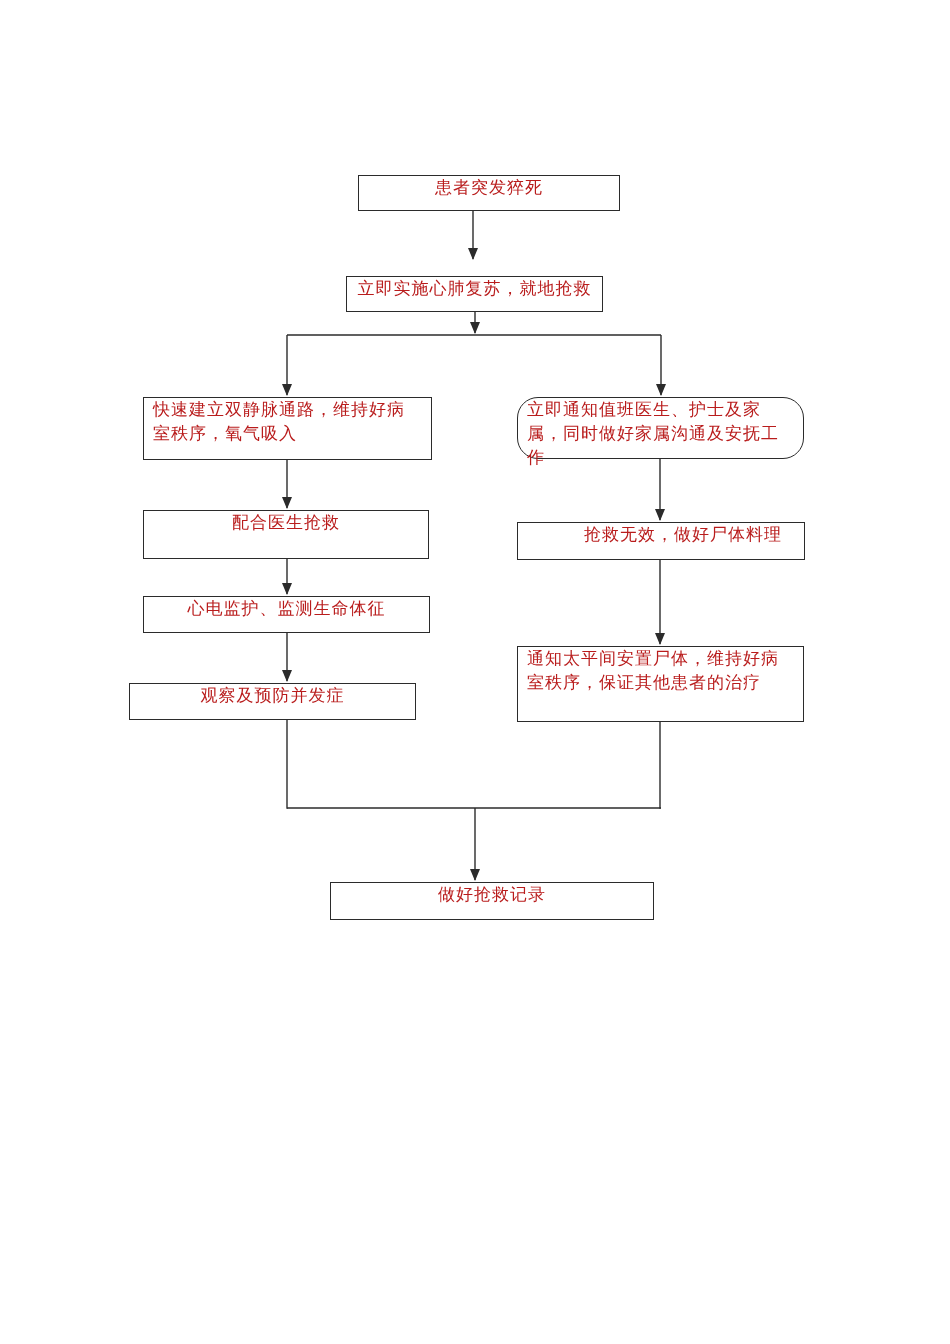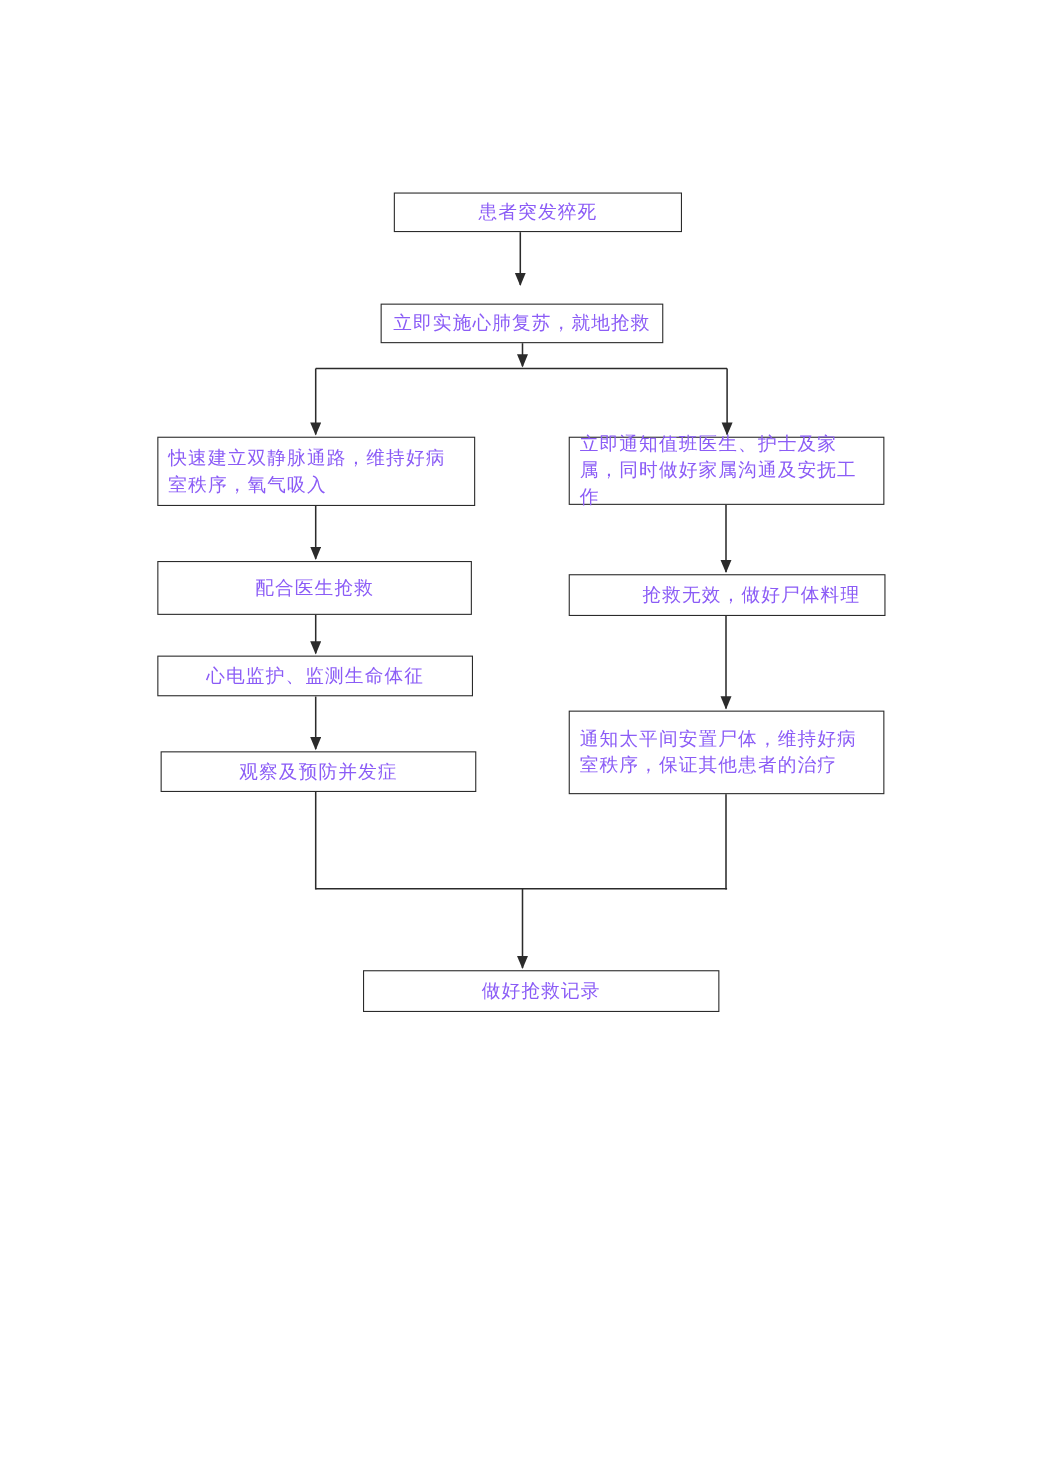--- a/index.html
+++ b/index.html
@@ -21,26 +21,26 @@
     top: 0;
     width: 950px;
     height: 1344px;
     pointer-events: none;
   }
   .node {
     position: absolute;
     box-sizing: border-box;
     background: #ffffff;
     border: 1.5px solid #2b2b2b;
-    color: #8b5cf6;
+    color: #b91c1c;
     font-size: 17px;
     line-height: 24px;
     letter-spacing: 1px;
     display: flex;
-    align-items: center;
+    align-items: flex-start;
   }
   .node.center {
     justify-content: center;
     text-align: center;
   }
   .node.left {
     justify-content: flex-start;
     text-align: left;
     padding: 0 9px;
   }
@@ -99,25 +99,25 @@
   </div>
 
   <div class="node center" style="left:143px; top:510px; width:286px; height:49px;">
     <span>配合医生抢救</span>
   </div>
 
   <div class="node center" style="left:143px; top:596px; width:287px; height:37px;">
     <span>心电监护、监测生命体征</span>
   </div>
 
-  <div class="node center" style="left:146px; top:683px; width:287px; height:37px;">
+  <div class="node center" style="left:129px; top:683px; width:287px; height:37px;">
     <span>观察及预防并发症</span>
   </div>
 
-  <div class="node left" style="left:517px; top:397px; width:287px; height:62px;">
+  <div class="node left" style="left:517px; top:397px; width:287px; height:62px;border-radius:21px;">
     <span>立即通知值班医生、护士及家属，同时做好家属沟通及安抚工作</span>
   </div>
 
   <div class="node center" style="left:517px; top:522px; width:288px; height:38px;padding-left:44px;">
     <span>抢救无效，做好尸体料理</span>
   </div>
 
   <div class="node left" style="left:517px; top:646px; width:287px; height:76px;font-family:Liberation Serif, serif;">
     <span>通知太平间安置尸体，维持好病室秩序，保证其他患者的治疗</span>
   </div>

